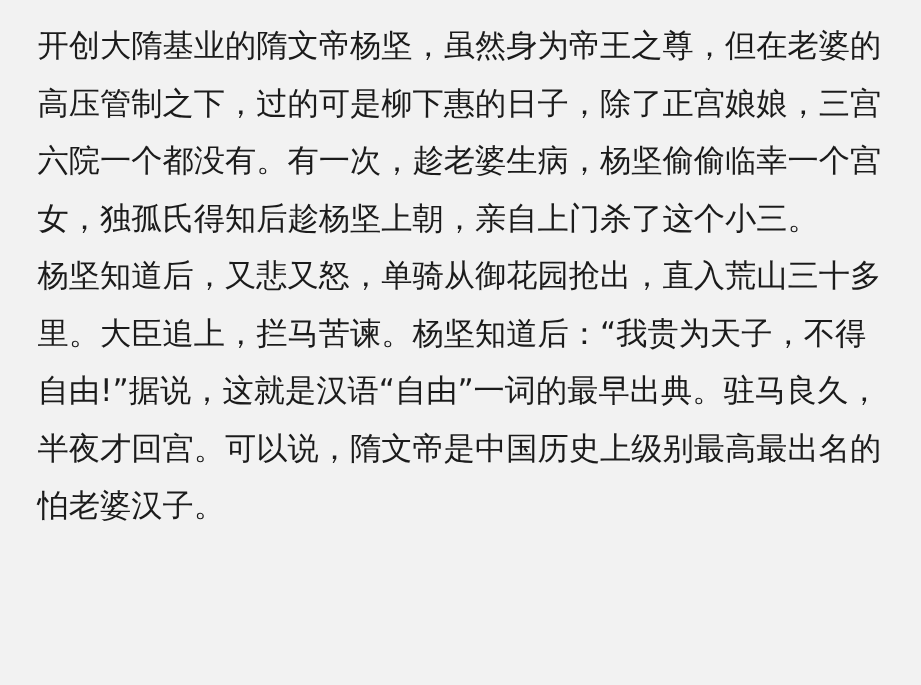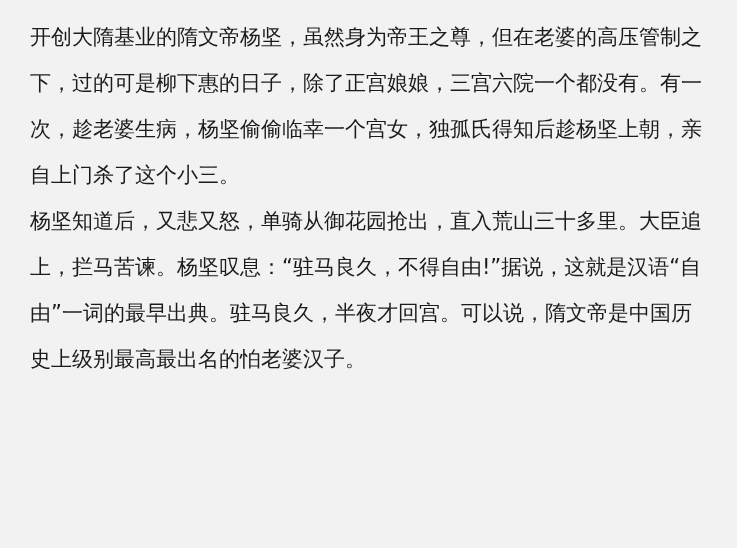--- a/index.html
+++ b/index.html
@@ -19,21 +19,21 @@
     height: 548px;
     background: #f2f2f2;
     box-sizing: border-box;
   }
   #article {
     position: absolute;
     left: 30px;
     top: 14px;
     width: 682px;
     color: #1b1b1b;
-    font-size: 21px;
+    font-size: 25px;
     line-height: 46px;
     letter-spacing: 0px;
     text-align: left;
     font-family: "DejaVu Sans", "Liberation Sans", sans-serif;
   }
   #article .para {
     margin: 0;
     padding: 0;
     text-indent: 0;
     white-space: pre-wrap;
@@ -42,15 +42,15 @@
   #article .para + .para {
     margin-top: 0px;
   }
 </style>
 </head>
 <body>
 
 <div id="page">
   <div id="article">
     <p class="para">开创大隋基业的隋文帝杨坚，虽然身为帝王之尊，但在老婆的高压管制之下，过的可是柳下惠的日子，除了正宫娘娘，三宫六院一个都没有。有一次，趁老婆生病，杨坚偷偷临幸一个宫女，独孤氏得知后趁杨坚上朝，亲自上门杀了这个小三。</p>
-    <p class="para">杨坚知道后，又悲又怒，单骑从御花园抢出，直入荒山三十多里。大臣追上，拦马苦谏。杨坚叹息：“驻马良久，不得自由!”据说，这就是汉语“自由”一词的最早出典。驻马良久，半夜才回宫。可以说，隋文帝是中国历史上级别最高最出名的怕老婆汉子。</p>
+    <p class="para">杨坚知道后，又悲又怒，单骑从御花园抢出，直入荒山三十多里。大臣追上，拦马苦谏。杨坚知道后：“我贵为天子，不得自由!”据说，这就是汉语“自由”一词的最早出典。驻马良久，半夜才回宫。可以说，隋文帝是中国历史上级别最高最出名的怕老婆汉子。</p>
   </div>
 </div>
 
 </body></html>

